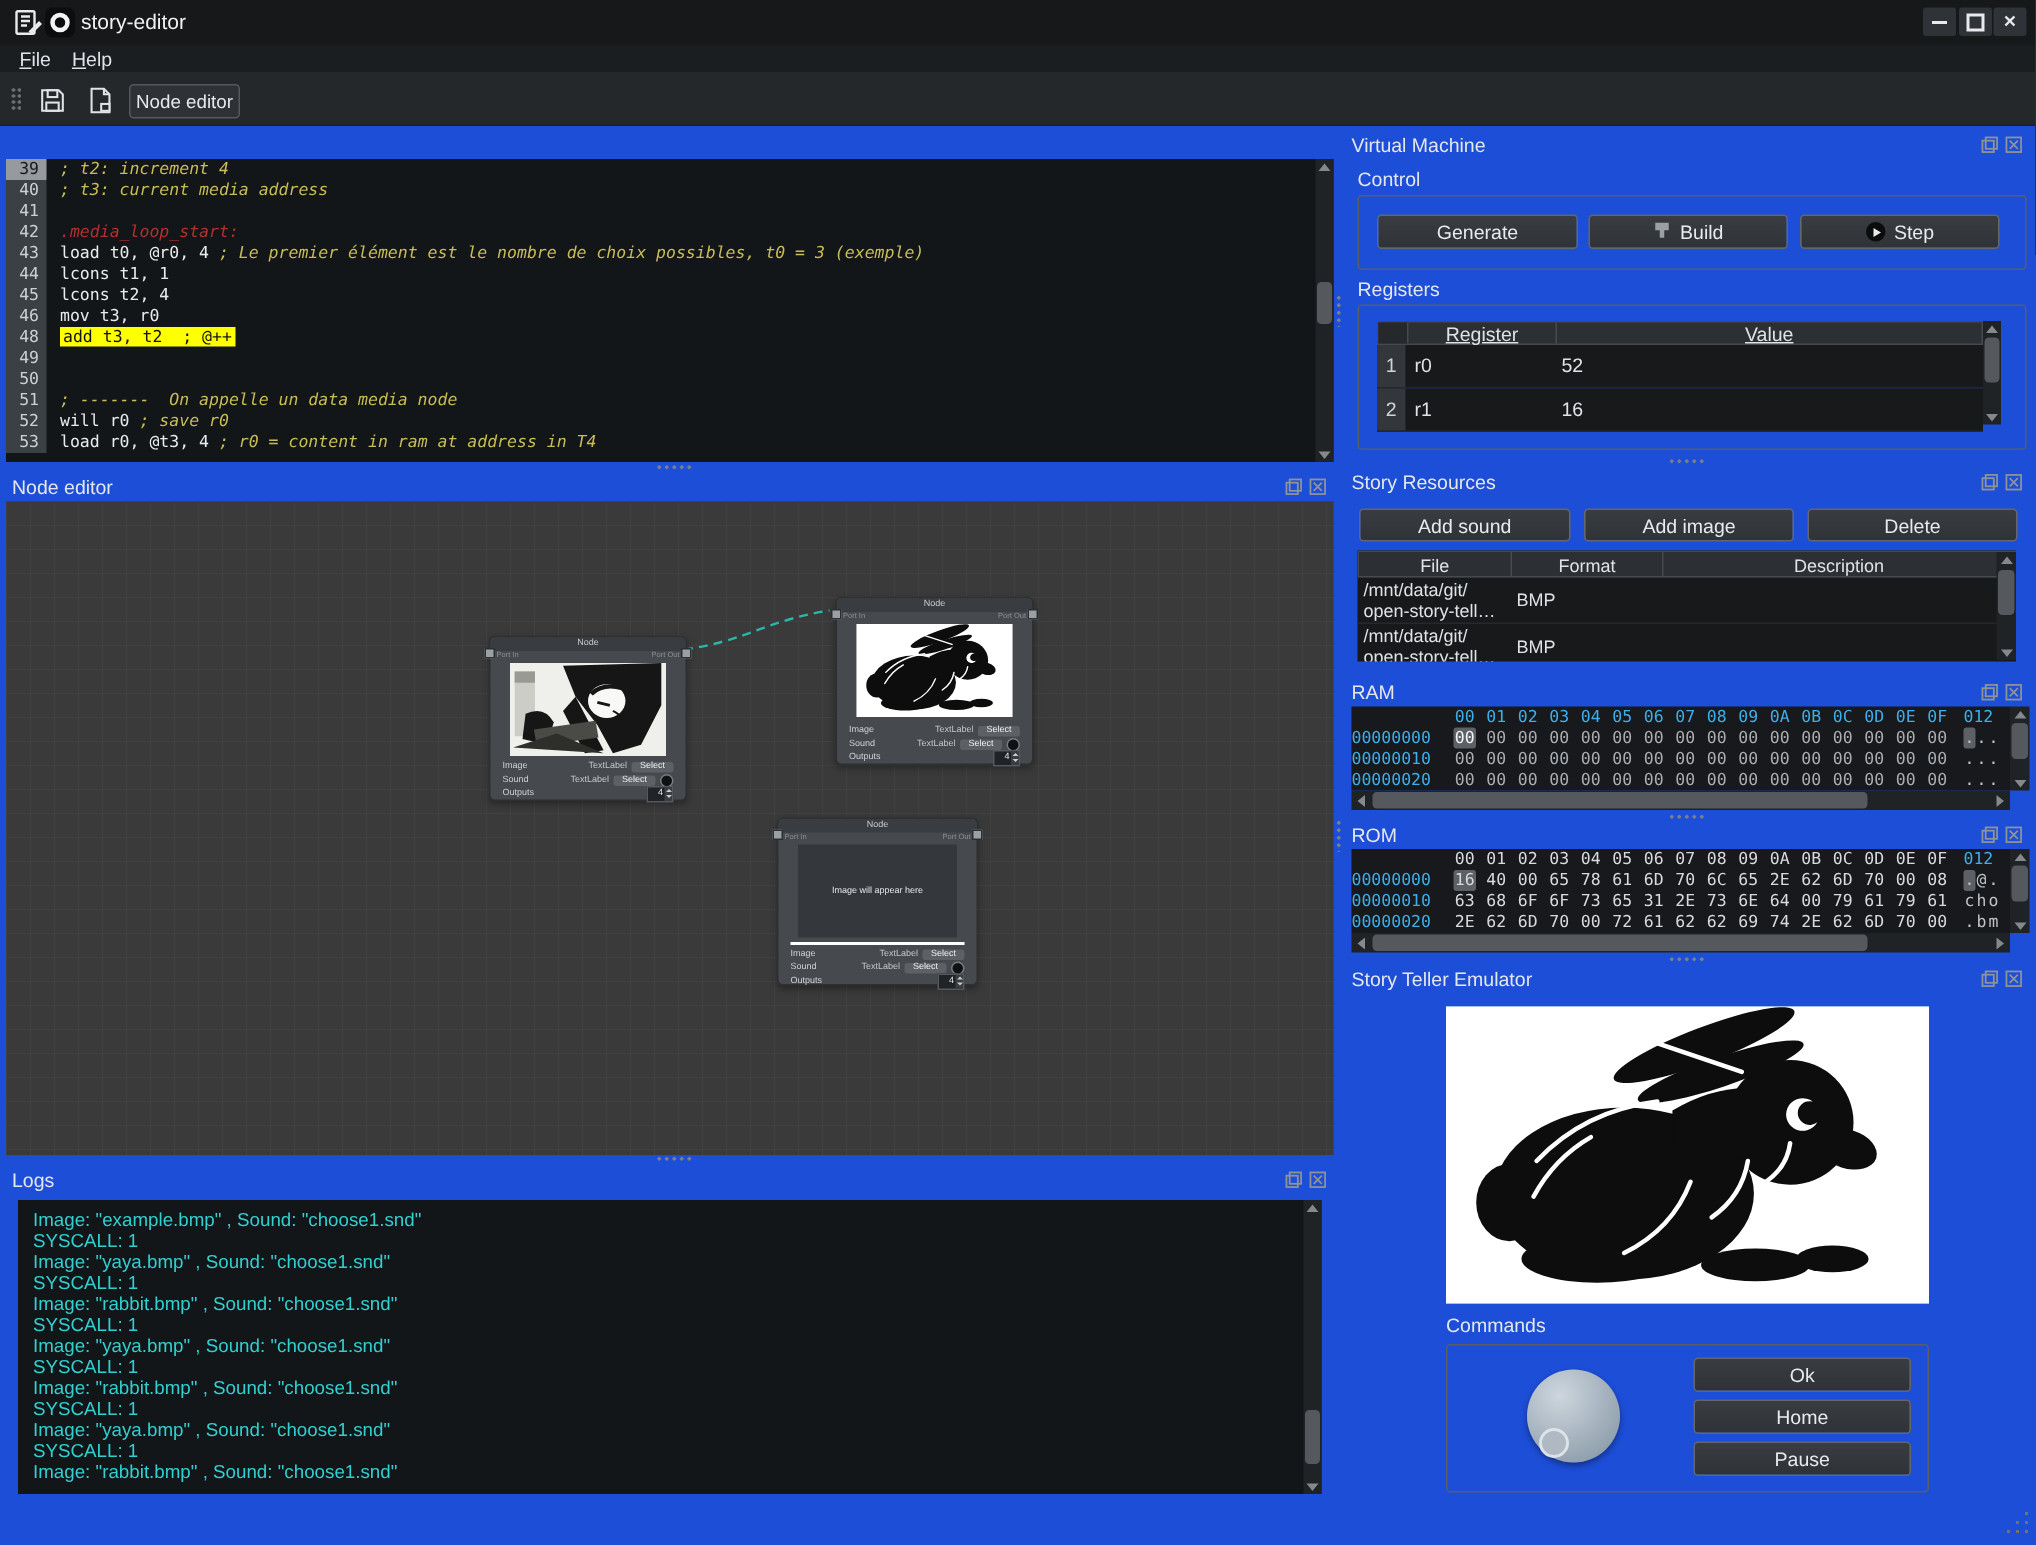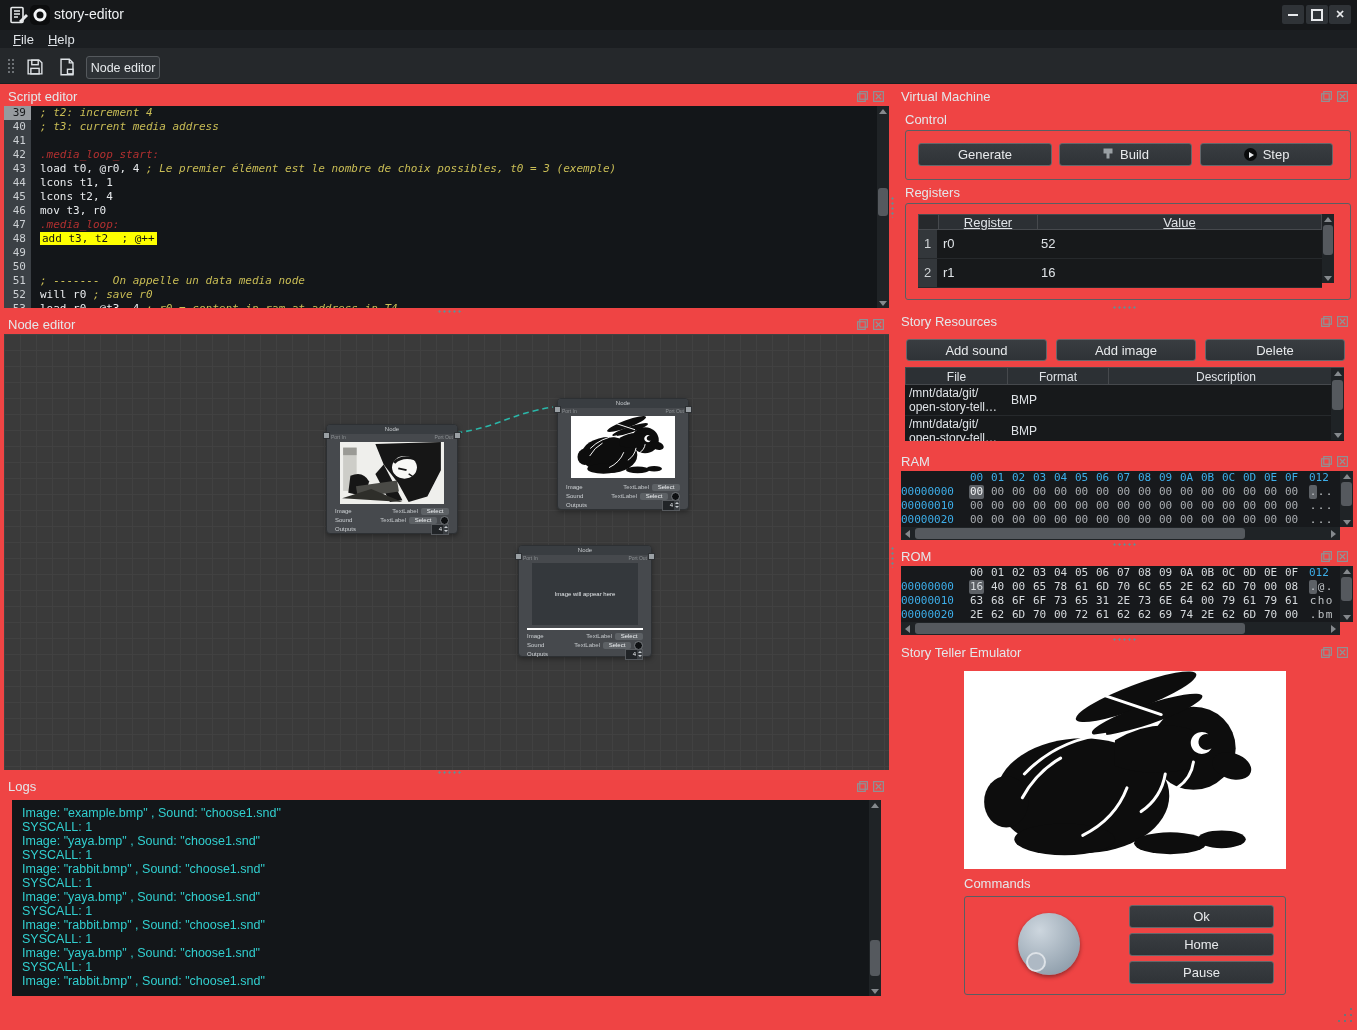--- a/index.html
+++ b/index.html
@@ -1,16 +1,16 @@
 <!DOCTYPE html>
 <html><head>
 <meta charset="utf-8">
 <style>
   html,body{margin:0;padding:0;background:#1a1d1f;}
-  #app{position:relative;width:1357px;height:1030px;background:#ef4444;font-family:"Liberation Sans",sans-serif;color:#dfe3e7;overflow:hidden;}
+  #app{position:relative;width:1357px;height:1030px;background:#1d4ed8;font-family:"Liberation Sans",sans-serif;color:#dfe3e7;overflow:hidden;}
   
   #titlebar{position:absolute;left:0;top:0;width:1357px;height:30px;background:#16181a;display:flex;align-items:center;}
   #titlebar .app-ico{position:absolute;top:5px;width:20px;height:20px;}
   #titlebar .t-title{position:absolute;left:54px;top:6px;font-size:14px;color:#eff1f3;}
   .winbtn{position:absolute;top:5px;width:22px;height:19px;background:#2f3337;border-radius:2px;display:flex;align-items:center;justify-content:center;color:#e8eaec;font-size:11px;font-weight:bold;}
   .winbtn .sq{width:8px;height:8px;border:2px solid #e8eaec;}
   .winbtn .dash{width:10px;height:2px;background:#e8eaec;}
   #menubar{position:absolute;left:0;top:30px;width:1357px;height:18px;background:#1b1e21;display:flex;align-items:center;gap:14px;padding-left:13px;box-sizing:border-box;font-size:13px;}
   .menu-item::first-letter{text-decoration:underline;}
   #toolbar{position:absolute;left:0;top:48px;width:1357px;height:36px;background:#25282b;border-bottom:1px solid #1c1f21;box-sizing:border-box;}
@@ -216,44 +216,30 @@
   </span>
   <span class="tb-btn" style="left:54px">
     <svg viewBox="0 0 24 24" width="22" height="22">
         <path d="M5.5 3.5 h9 l4 4 v13 h-13 z"></path>
         <path d="M14.5 3.5 v4 h4"></path>
         <rect x="12.5" y="14.5" width="6" height="5" fill="#25282b"></rect>
       </svg>
   </span>
   <div id="node-editor-btn">Node editor</div>
 
-  <div class="panel-head" style="left:8px;top:88px;width:881px">
-    <span class="ph-title">Script editor</span>
-    <span class="ph-icons">
-      <span class="ph-btn"><svg viewBox="0 0 12 12">
-            <rect x="3.5" y="1.5" width="7" height="7"></rect>
-            <rect x="1.5" y="3.5" width="7" height="7"></rect>
-          </svg></span>
-      <span class="ph-btn"><svg viewBox="0 0 12 12">
-            <rect x="1.5" y="1.5" width="9" height="9"></rect>
-            <path d="M3.5,3.5 L8.5,8.5 M8.5,3.5 L3.5,8.5"></path>
-          </svg></span>
-    </span>
-  </div>
   <div id="script-body">
     <div>
         <div class="code-row"><span class="gut cur">39</span><span class="code"><span class="seg-com">; t2: increment 4</span></span></div>
         <div class="code-row"><span class="gut">40</span><span class="code"><span class="seg-com">; t3: current media address</span></span></div>
         <div class="code-row"><span class="gut">41</span><span class="code"></span></div>
         <div class="code-row"><span class="gut">42</span><span class="code"><span class="seg-label">.media_loop_start:</span></span></div>
         <div class="code-row"><span class="gut">43</span><span class="code"><span class="seg-code">load t0, @r0, 4 </span><span class="seg-com">; Le premier élément est le nombre de choix possibles, t0 = 3 (exemple)</span></span></div>
         <div class="code-row"><span class="gut">44</span><span class="code"><span class="seg-code">lcons t1, 1</span></span></div>
         <div class="code-row"><span class="gut">45</span><span class="code"><span class="seg-code">lcons t2, 4</span></span></div>
         <div class="code-row"><span class="gut">46</span><span class="code"><span class="seg-code">mov t3, r0</span></span></div>
-        <div class="code-row"><span class="gut">47</span><span class="code"><span class="seg-label">.media_loop:</span></span></div>
         <div class="code-row hl"><span class="gut">48</span><span class="code"><span class="seg-code">add t3, t2  ; @++</span></span></div>
         <div class="code-row"><span class="gut">49</span><span class="code"></span></div>
         <div class="code-row"><span class="gut">50</span><span class="code"></span></div>
         <div class="code-row"><span class="gut">51</span><span class="code"><span class="seg-com">; -------  On appelle un data media node</span></span></div>
         <div class="code-row"><span class="gut">52</span><span class="code"><span class="seg-code">will r0 </span><span class="seg-com">; save r0</span></span></div>
         <div class="code-row"><span class="gut">53</span><span class="code"><span class="seg-code">load r0, @t3, 4 </span><span class="seg-com">; r0 = content in ram at address in T4</span></span></div>
       </div>
   </div>
   <div class="vsb" style="left:877px;top:106px;height:202px">
     <span class="sb-btn" style="top:0">

